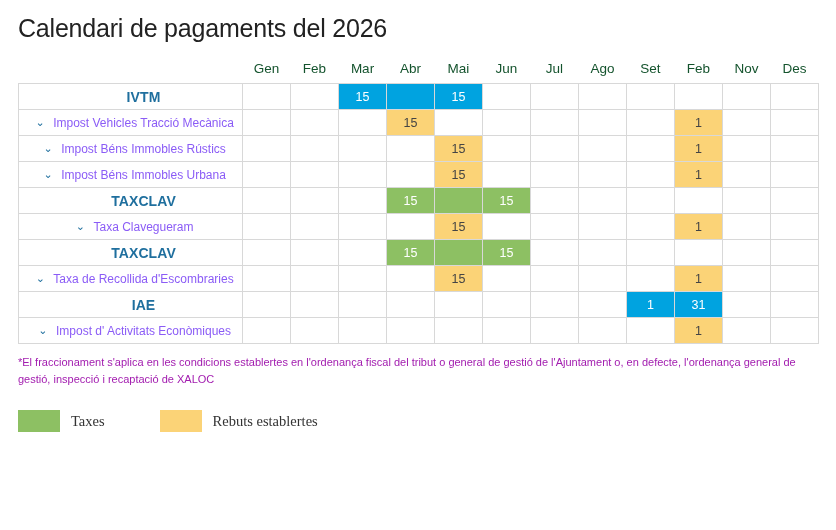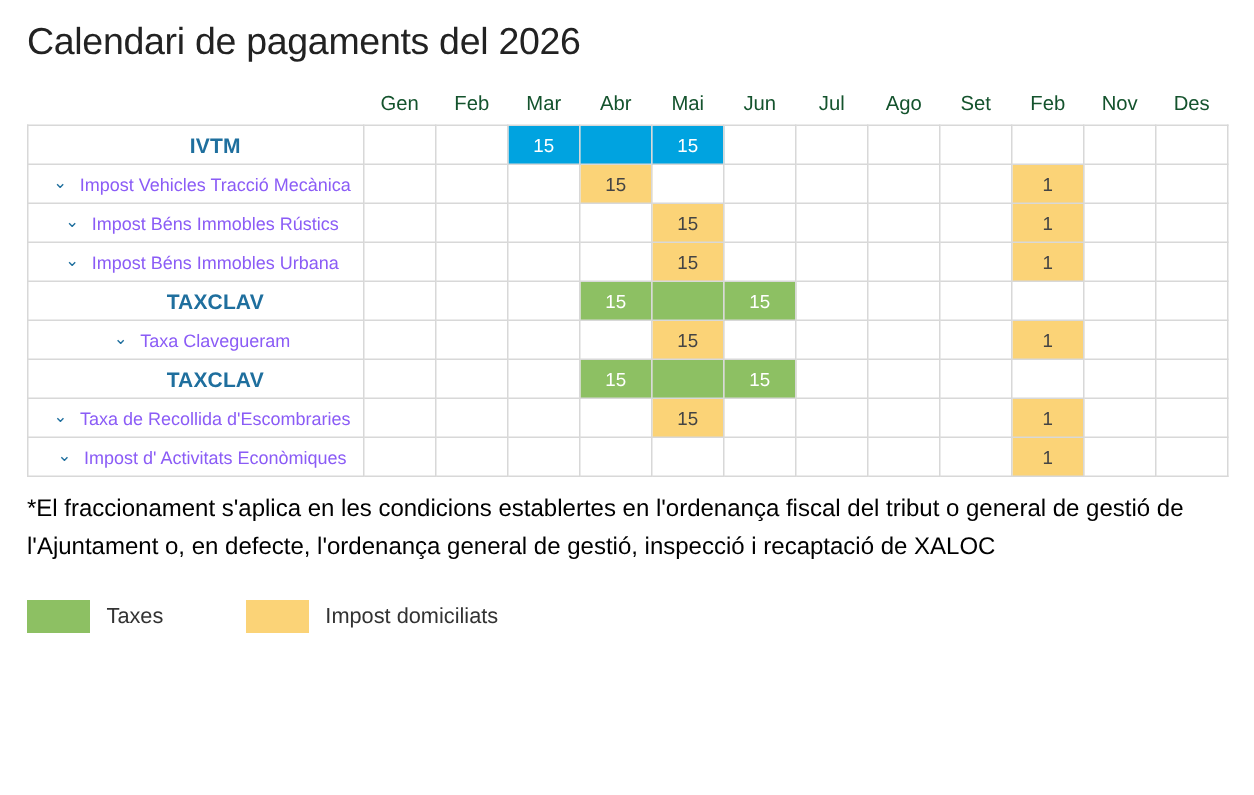--- a/index.html
+++ b/index.html
@@ -88,31 +88,32 @@
     font-size: 12px;
     color: #8b5cf6;
     font-weight: normal;
   }
   td.taxes { background: #8dc063; color: #ffffff; }
   td.tributs { background: #00a3e0; color: #ffffff; }
   td.rebuts { background: #fbd377; color: #444444; }
   td.empty { background: #ffffff; }
 
   .footnote {
-    font-size: 16px;
-    color: #000000;
+    font-size: 11px;
+    color: #a21caf;
     line-height: 1.55;
     margin-top: 10px;
     width: 790px;
   }
   .legend {
     display: flex;
     align-items: center;
     margin-top: 22px;
     gap: 0;
+    font-family: Liberation Serif, serif;
   }
   .legend-item {
     display: flex;
     align-items: center;
     margin-right: 55px;
   }
   .legend-swatch {
     width: 42px;
     height: 22px;
     display: inline-block;
@@ -320,20 +321,40 @@
           <td class="empty"></td>
           <td class="empty"></td>
           <td class="empty"></td>
           <td class="rebuts">1</td>
           <td class="empty"></td>
           <td class="empty"></td>
         </tr>
         <tr>
           <td class="label-cell">
             <div class="lbl-wrap">
+              <span class="chev"></span>
+              <span class="lbl-main">IAE</span>
+            </div>
+          </td>
+          <td class="empty"></td>
+          <td class="empty"></td>
+          <td class="empty"></td>
+          <td class="empty"></td>
+          <td class="empty"></td>
+          <td class="empty"></td>
+          <td class="empty"></td>
+          <td class="empty"></td>
+          <td class="tributs">1</td>
+          <td class="tributs">31</td>
+          <td class="empty"></td>
+          <td class="empty"></td>
+        </tr>
+        <tr>
+          <td class="label-cell">
+            <div class="lbl-wrap">
               <span class="chev">⌄</span>
               <span class="lbl-sub">Impost d' Activitats Econòmiques</span>
             </div>
           </td>
           <td class="empty"></td>
           <td class="empty"></td>
           <td class="empty"></td>
           <td class="empty"></td>
           <td class="empty"></td>
           <td class="empty"></td>
@@ -349,17 +370,17 @@
 
   <p class="footnote">*El fraccionament s'aplica en les condicions establertes en l'ordenança fiscal del tribut o general de gestió de l'Ajuntament o, en defecte, l'ordenança general de gestió, inspecció i recaptació de XALOC</p>
 
   <div class="legend" id="legend">
       <div class="legend-item">
         <span class="legend-swatch" style="background: rgb(141, 192, 99);"></span>
         <span class="legend-label">Taxes</span>
       </div>
       <div class="legend-item">
         <span class="legend-swatch" style="background: rgb(251, 211, 119);"></span>
-        <span class="legend-label">Impost domiciliats</span>
+        <span class="legend-label">Rebuts establertes</span>
       </div>
     </div>
 
 </div>
 
 </body></html>

